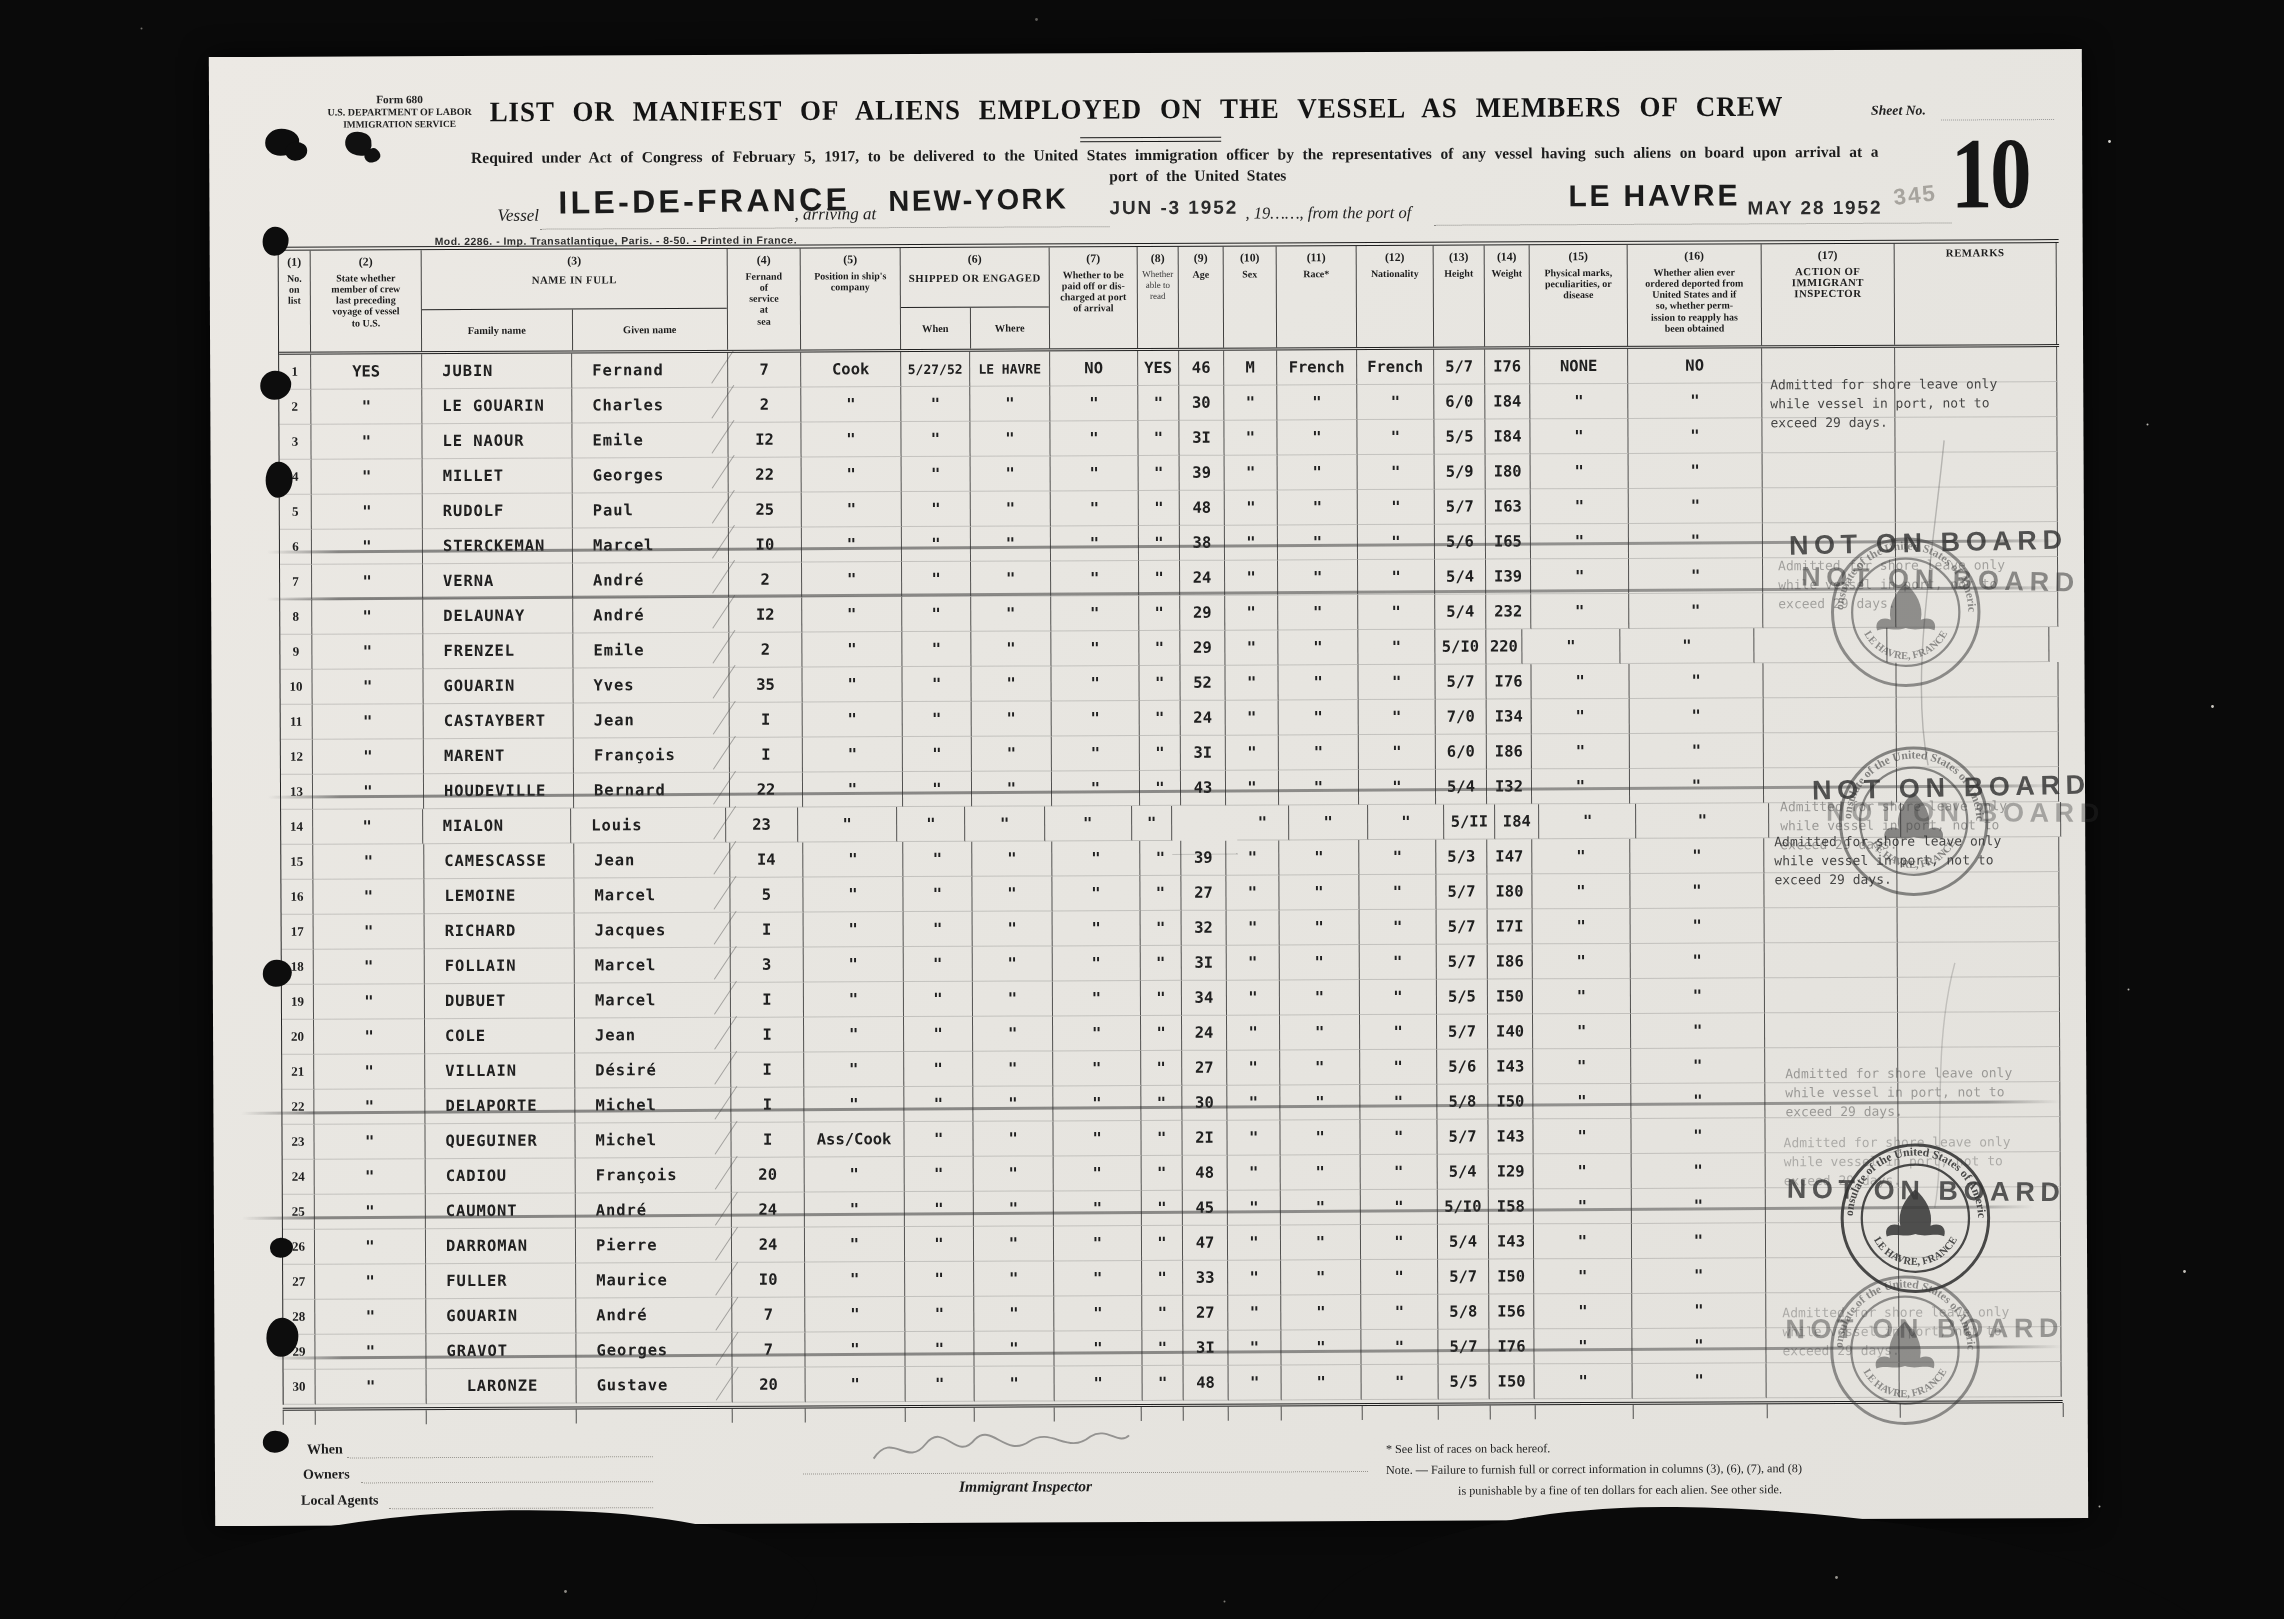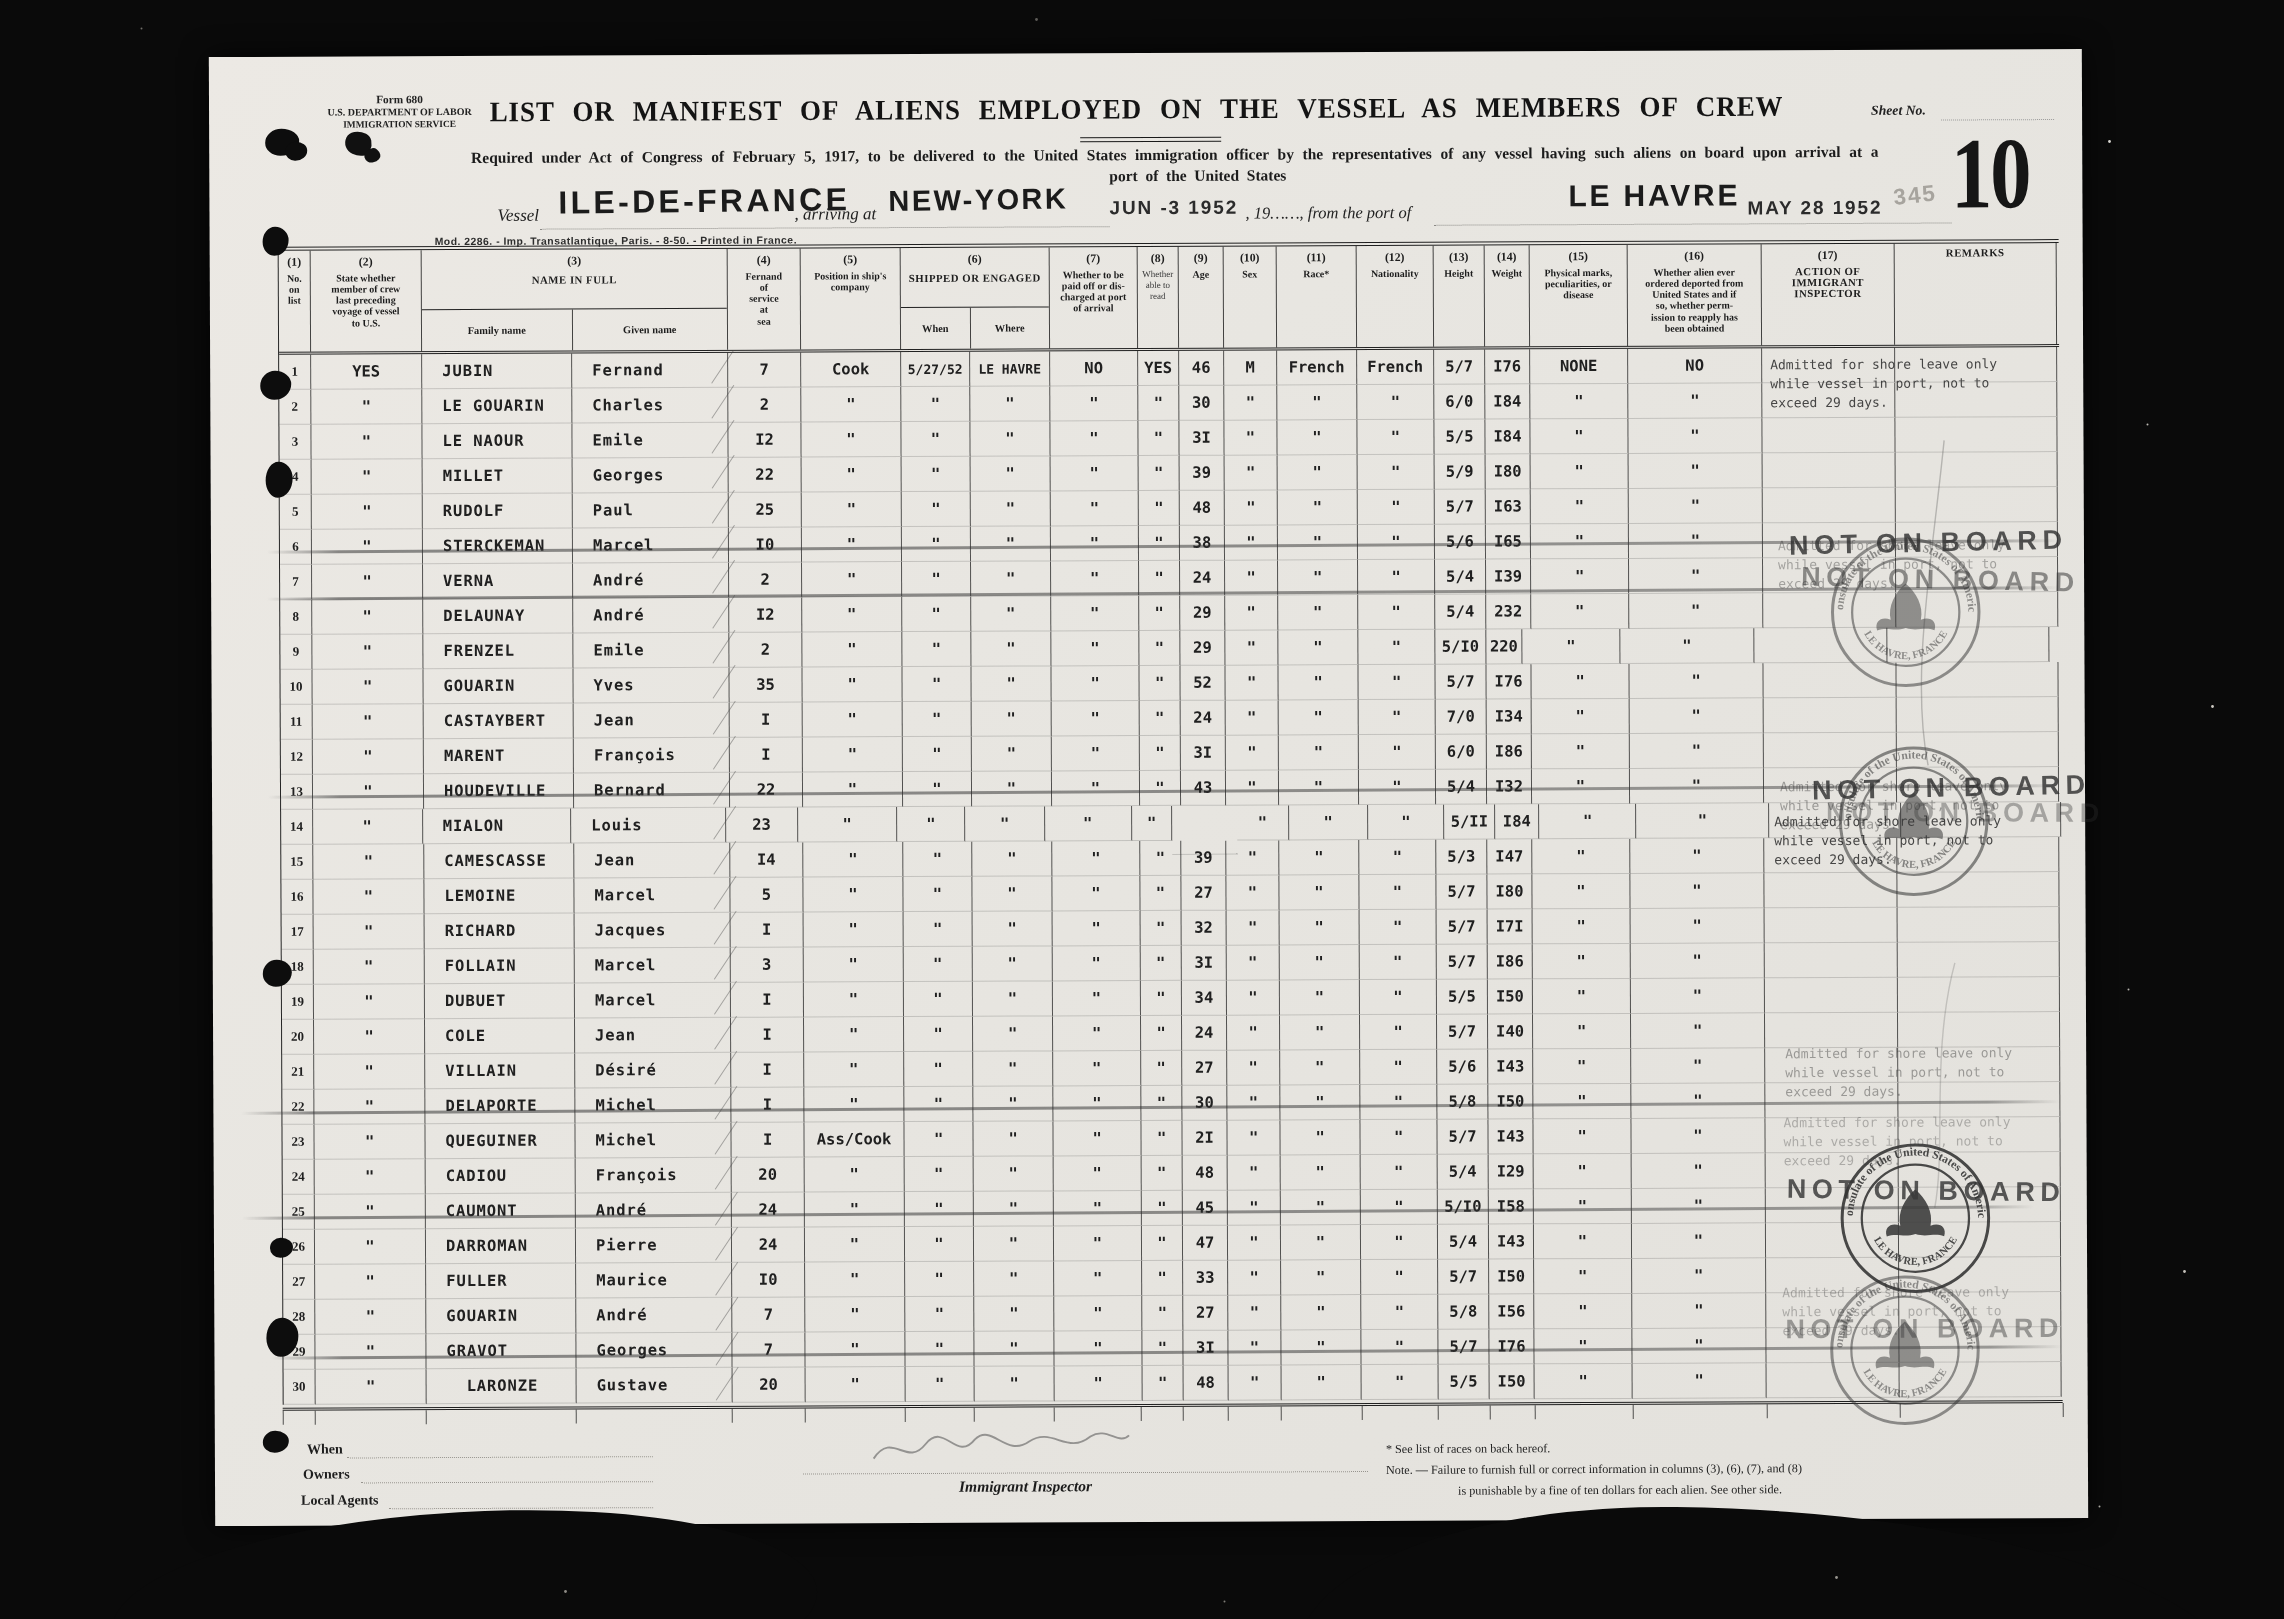--- a/index.html
+++ b/index.html
@@ -45,21 +45,21 @@
   .tcell{box-sizing:border-box;border-right:0.9px solid rgba(25,25,25,.72);border-bottom:0.5px solid rgba(70,70,70,.22);font-family:"DejaVu Sans Mono",monospace;font-weight:600;font-size:15.5px;color:#202020;display:flex;align-items:center;justify-content:center;overflow:hidden;}
   .tcell.left{justify-content:flex-start;padding-left:20px;letter-spacing:0.9px;}
   .tcell.tight{font-size:13px;letter-spacing:0;}
   .tcell.num{font-family:"Liberation Serif",serif;font-weight:700;font-size:13px;}
   #bottomrule{position:absolute;left:68px;width:1780px;border-top:3.8px double #1f1f1f;}
   .tick{position:absolute;width:0.9px;height:14px;background:rgba(30,30,30,.75);}
   
   .strike{position:absolute;height:3.3px;background:linear-gradient(90deg,rgba(60,60,60,0),rgba(55,55,55,.55) 4%,rgba(45,45,45,.5) 50%,rgba(60,60,60,.45) 96%,rgba(60,60,60,0));filter:blur(0.6px);transform:rotate(-.12deg);}
   .slash{position:absolute;width:1.4px;height:40px;background:rgba(70,70,70,.42);transform:rotate(34deg);border-radius:0.9px;}
   .nob{position:absolute;font-family:"Liberation Sans",sans-serif;font-weight:700;font-size:27px;letter-spacing:5.6px;color:#2e2e2e;white-space:nowrap;}
-  .remark{position:absolute;font-family:"DejaVu Sans Mono",monospace;font-weight:500;font-size:13px;line-height:19px;color:#2a2a2a;white-space:pre-line;}
+  .remark{position:absolute;font-family:"DejaVu Sans Mono",monospace;font-weight:500;font-size:13px;line-height:19px;color:#2a2a2a;white-space:pre-line;margin-top:20px;}
   .inkdot{position:absolute;background:#0d0d0d;border-radius:48% 52% 55% 45%/52% 46% 54% 48%;}
   .scribble{position:absolute;background:#111;border-radius:60% 40% 55% 45%/50% 60% 40% 50%;transform:rotate(25deg);}
   
   .flabel{font-weight:600;font-size:14px;color:#1e1e1e;}
   .fline{border-bottom:0.5px dotted #97948e;height:0.5px;position:absolute;}
   .inspector{font-style:italic;font-weight:600;font-size:15.5px;color:#1b1b1b;}
   .footnote{font-size:12.2px;color:#1e1e1e;}
   .curl{position:absolute;background:#0a0a0a;border-radius:50%;}
   .speckles{position:absolute;width:1.4px;height:1.4px;background:transparent;border-radius:50%;
     box-shadow:2109px 141px 0 0.9px #d8d6d0,2147px 424px 0 0.5px #bdbab4,2212px 706px 0 0.9px #ccc9c2,2128px 989px 0 0.5px #b5b2ac,2184px 1271px 0 0.9px #c4c1ba,2099px 1506px 0 0.5px #aaa7a1,565px 1591px 0 0.9px #8e8b86,1224px 1601px 0 0.5px #7d7b76,1836px 1577px 0 0.9px #97948e,141px 28px 0 0.5px #6f6d68,1036px 19px 0 0.9px #5e5c58;}

